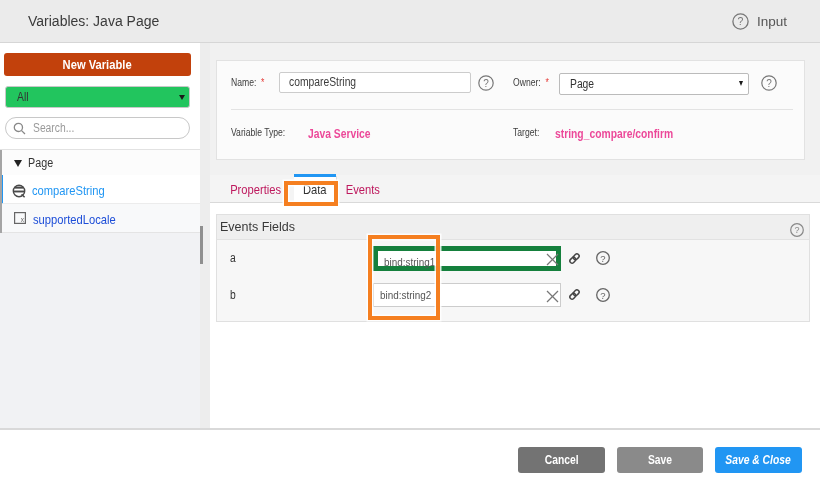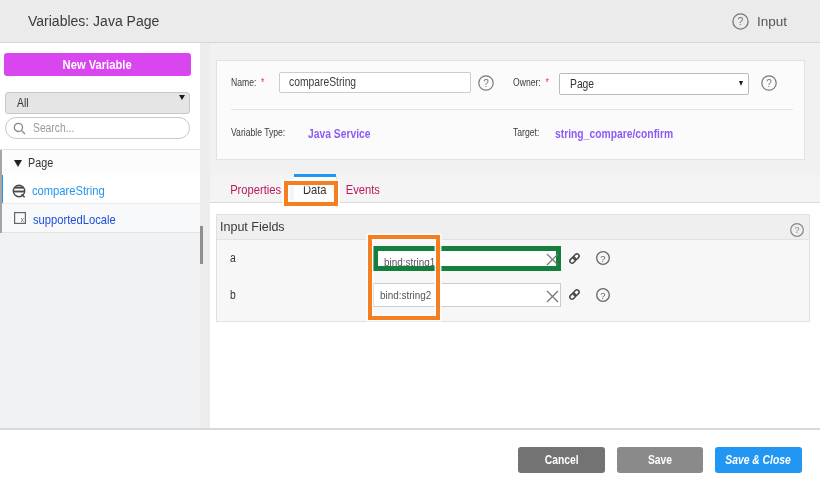--- a/index.html
+++ b/index.html
@@ -10,22 +10,22 @@
 .tc { display:inline-block; transform:scaleX(.86); transform-origin:50% 50%; white-space:pre; }
 
 
 .header { left:0; top:0; width:820px; height:43px; background:#ebebeb; border-bottom:1px solid #d6d6d6; }
 .title { left:28px; top:13px; font-size:14px; color:#3a3a3a; }
 .help-txt { left:757px; top:14px; font-size:13.5px; color:#555; }
 
 
 .sidebar { left:0; top:43px; width:200px; height:385px; background:#fff; }
 .side-gray { left:0; top:233px; width:200px; height:195px; background:#f1f2f4; }
-.btn-new { left:4px; top:53px; width:187px; height:23px; background:#d946ef; border-radius:3px; color:#fff; font-size:13px; font-weight:bold; text-align:center; line-height:23px; }
-.sel-all { left:5px; top:86px; width:185px; height:22px; background:#e5e5e5; border:1px solid #c8c8c8; border-radius:3px; font-size:12px; color:#333; line-height:20px; padding-left:11px;margin-top:6px; }
+.btn-new { left:4px; top:53px; width:187px; height:23px; background:#c2410c; border-radius:3px; color:#fff; font-size:13px; font-weight:bold; text-align:center; line-height:23px; }
+.sel-all { left:5px; top:86px; width:185px; height:22px; background:#22c55e; border:1px solid #c8c8c8; border-radius:3px; font-size:12px; color:#333; line-height:20px; padding-left:11px; }
 .search { left:5px; top:117px; width:185px; height:22px; background:#fff; border:1px solid #c8c8c8; border-radius:11px; font-size:12px; color:#9a9a9a; line-height:20px; padding-left:27px; }
 .tree-line { left:0; top:149px; width:200px; height:1px; background:#e2e2e2; }
 .row-page { left:0; top:150px; width:200px; height:25px; background:#fcfcfc; }
 .row-cmp { left:0; top:175px; width:200px; height:29px; background:#fff; border-left:3px solid #2196f3; border-bottom:1px solid #ececec; }
 .row-sup { left:0; top:204px; width:200px; height:29px; background:#f8f9fa; border-bottom:1px solid #e4e4e4; }
 .tri { left:14px; top:160px; width:0; height:0; border-left:4.5px solid transparent; border-right:4.5px solid transparent; border-top:7px solid #222; }
 .page-txt { left:28px; top:156px; font-size:12.5px; color:#333; }
 .cmp-txt { left:32px; top:183px; font-size:13px; color:#2196f3; }
 .sup-txt { left:33px; top:212px; font-size:13px; color:#1d4ed8; }
 .scroll-left { left:0; top:150px; width:1.5px; height:83px; background:#a5a5a5; }
@@ -36,21 +36,21 @@
 
 
 .main-gray { left:210px; top:43px; width:610px; height:160px; background:#f1f1f1; }
 .main-white { left:210px; top:203px; width:610px; height:225px; background:#fff; }
 .panel1 { left:216px; top:60px; width:589px; height:100px; background:#fbfbfb; border:1px solid #e2e2e2; }
 .lab { font-size:10px; color:#3c3c3c; }
 .red { color:#e53935; }
 .inp-name { left:279px; top:72px; width:192px; height:21px; background:#fff; border:1px solid #ccc; border-radius:2px; font-size:12px; color:#3c3c3c; line-height:19px; padding-left:9px; }
 .sel-owner { left:559px; top:73px; width:190px; height:22px; background:#fff; border:1px solid #bbb; border-radius:2px; font-size:12px; color:#333; line-height:20px; padding-left:10px; }
 .divider { left:231px; top:109px; width:562px; height:1px; background:#e3e3e3; }
-.val { font-size:12px; color:#8b5cf6; font-weight:bold; }
+.val { font-size:12px; color:#ec4899; font-weight:bold; }
 
 
 .tabbar { left:210px; top:175px; width:610px; height:28px; background:#f4f4f4; border-bottom:1px solid #d9d9d9; }
 .tabsep1 { left:294px; top:176px; width:1px; height:26px; background:#ddd; }
 .tabsep2 { left:336px; top:176px; width:1px; height:26px; background:#ddd; }
 .tab-data { left:294px; top:176px; width:42px; height:27px; background:#fff; }
 .tab-blue { left:294px; top:174px; width:42px; height:2.5px; background:#2196f3; }
 .tabt { font-size:13px; color:#be185d; text-align:center; }
 
 
@@ -142,21 +142,21 @@
 <div class="abs tabsep1"></div>
 <div class="abs tabsep2"></div>
 <div class="abs tab-data"></div>
 <div class="abs tab-blue"></div>
 <div class="abs tabt" style="left:218px;top:182px;width:76px"><span class="tc">Properties</span></div>
 <div class="abs tabt" style="left:294px;top:182px;width:42px;color:#333"><span class="tc">Data</span></div>
 <div class="abs tabt" style="left:336px;top:182px;width:54px"><span class="tc">Events</span></div>
 
 <div class="abs panel2"></div>
 <div class="abs p2-head"></div>
-<div class="abs p2-title">Input Fields</div>
+<div class="abs p2-title">Events Fields</div>
 <svg class="abs" style="left:790px;top:223px" width="14" height="14" viewBox="0 0 14 14">
     <circle cx="7" cy="7" r="6.3" fill="none" stroke="#888" stroke-width="1.2"></circle>
     <text x="7" y="10.3" font-size="9" fill="#888" text-anchor="middle" font-family="Liberation Sans">?</text>
   </svg>
 <div class="abs lab-a"><span class="t">a</span></div>
 <div class="abs inp-a"><span class="t">bind:string1</span></div>
 <div class="abs lab-b"><span class="t">b</span></div>
 <div class="abs inp-b"><span class="t">bind:string2</span></div>
 
 <svg class="abs" style="left:546px;top:253px" width="13" height="13" viewBox="0 0 13 13">

